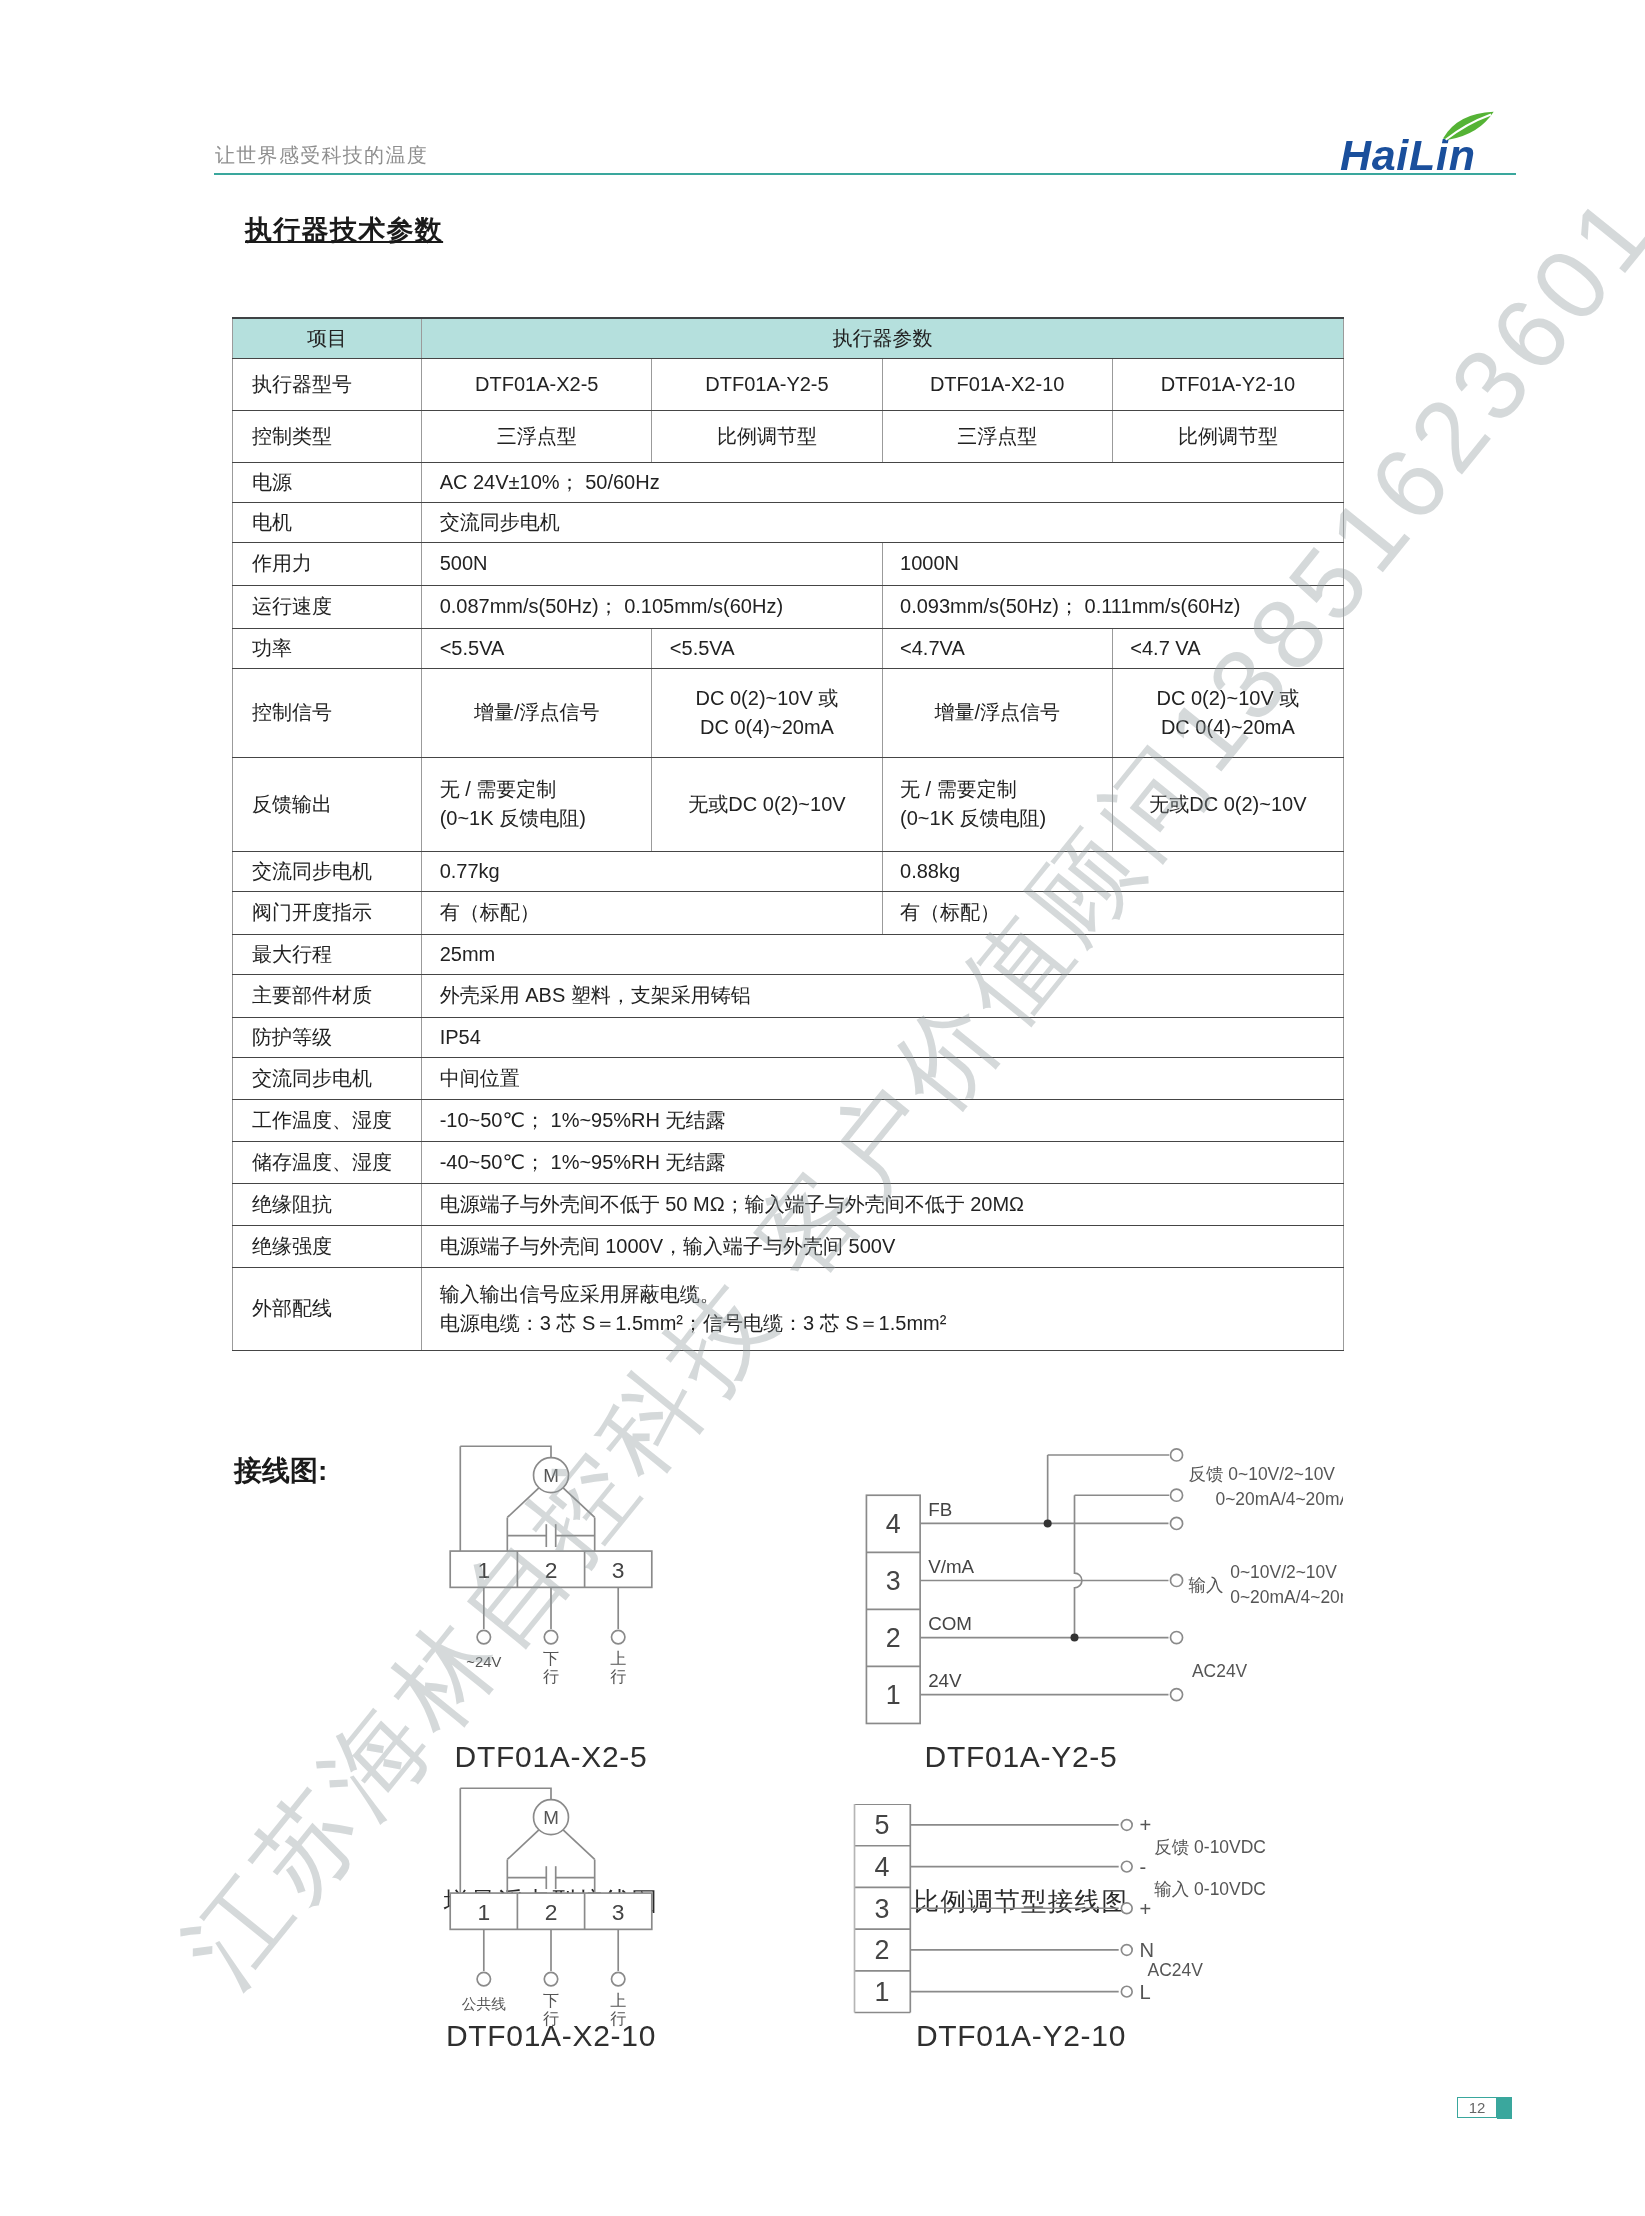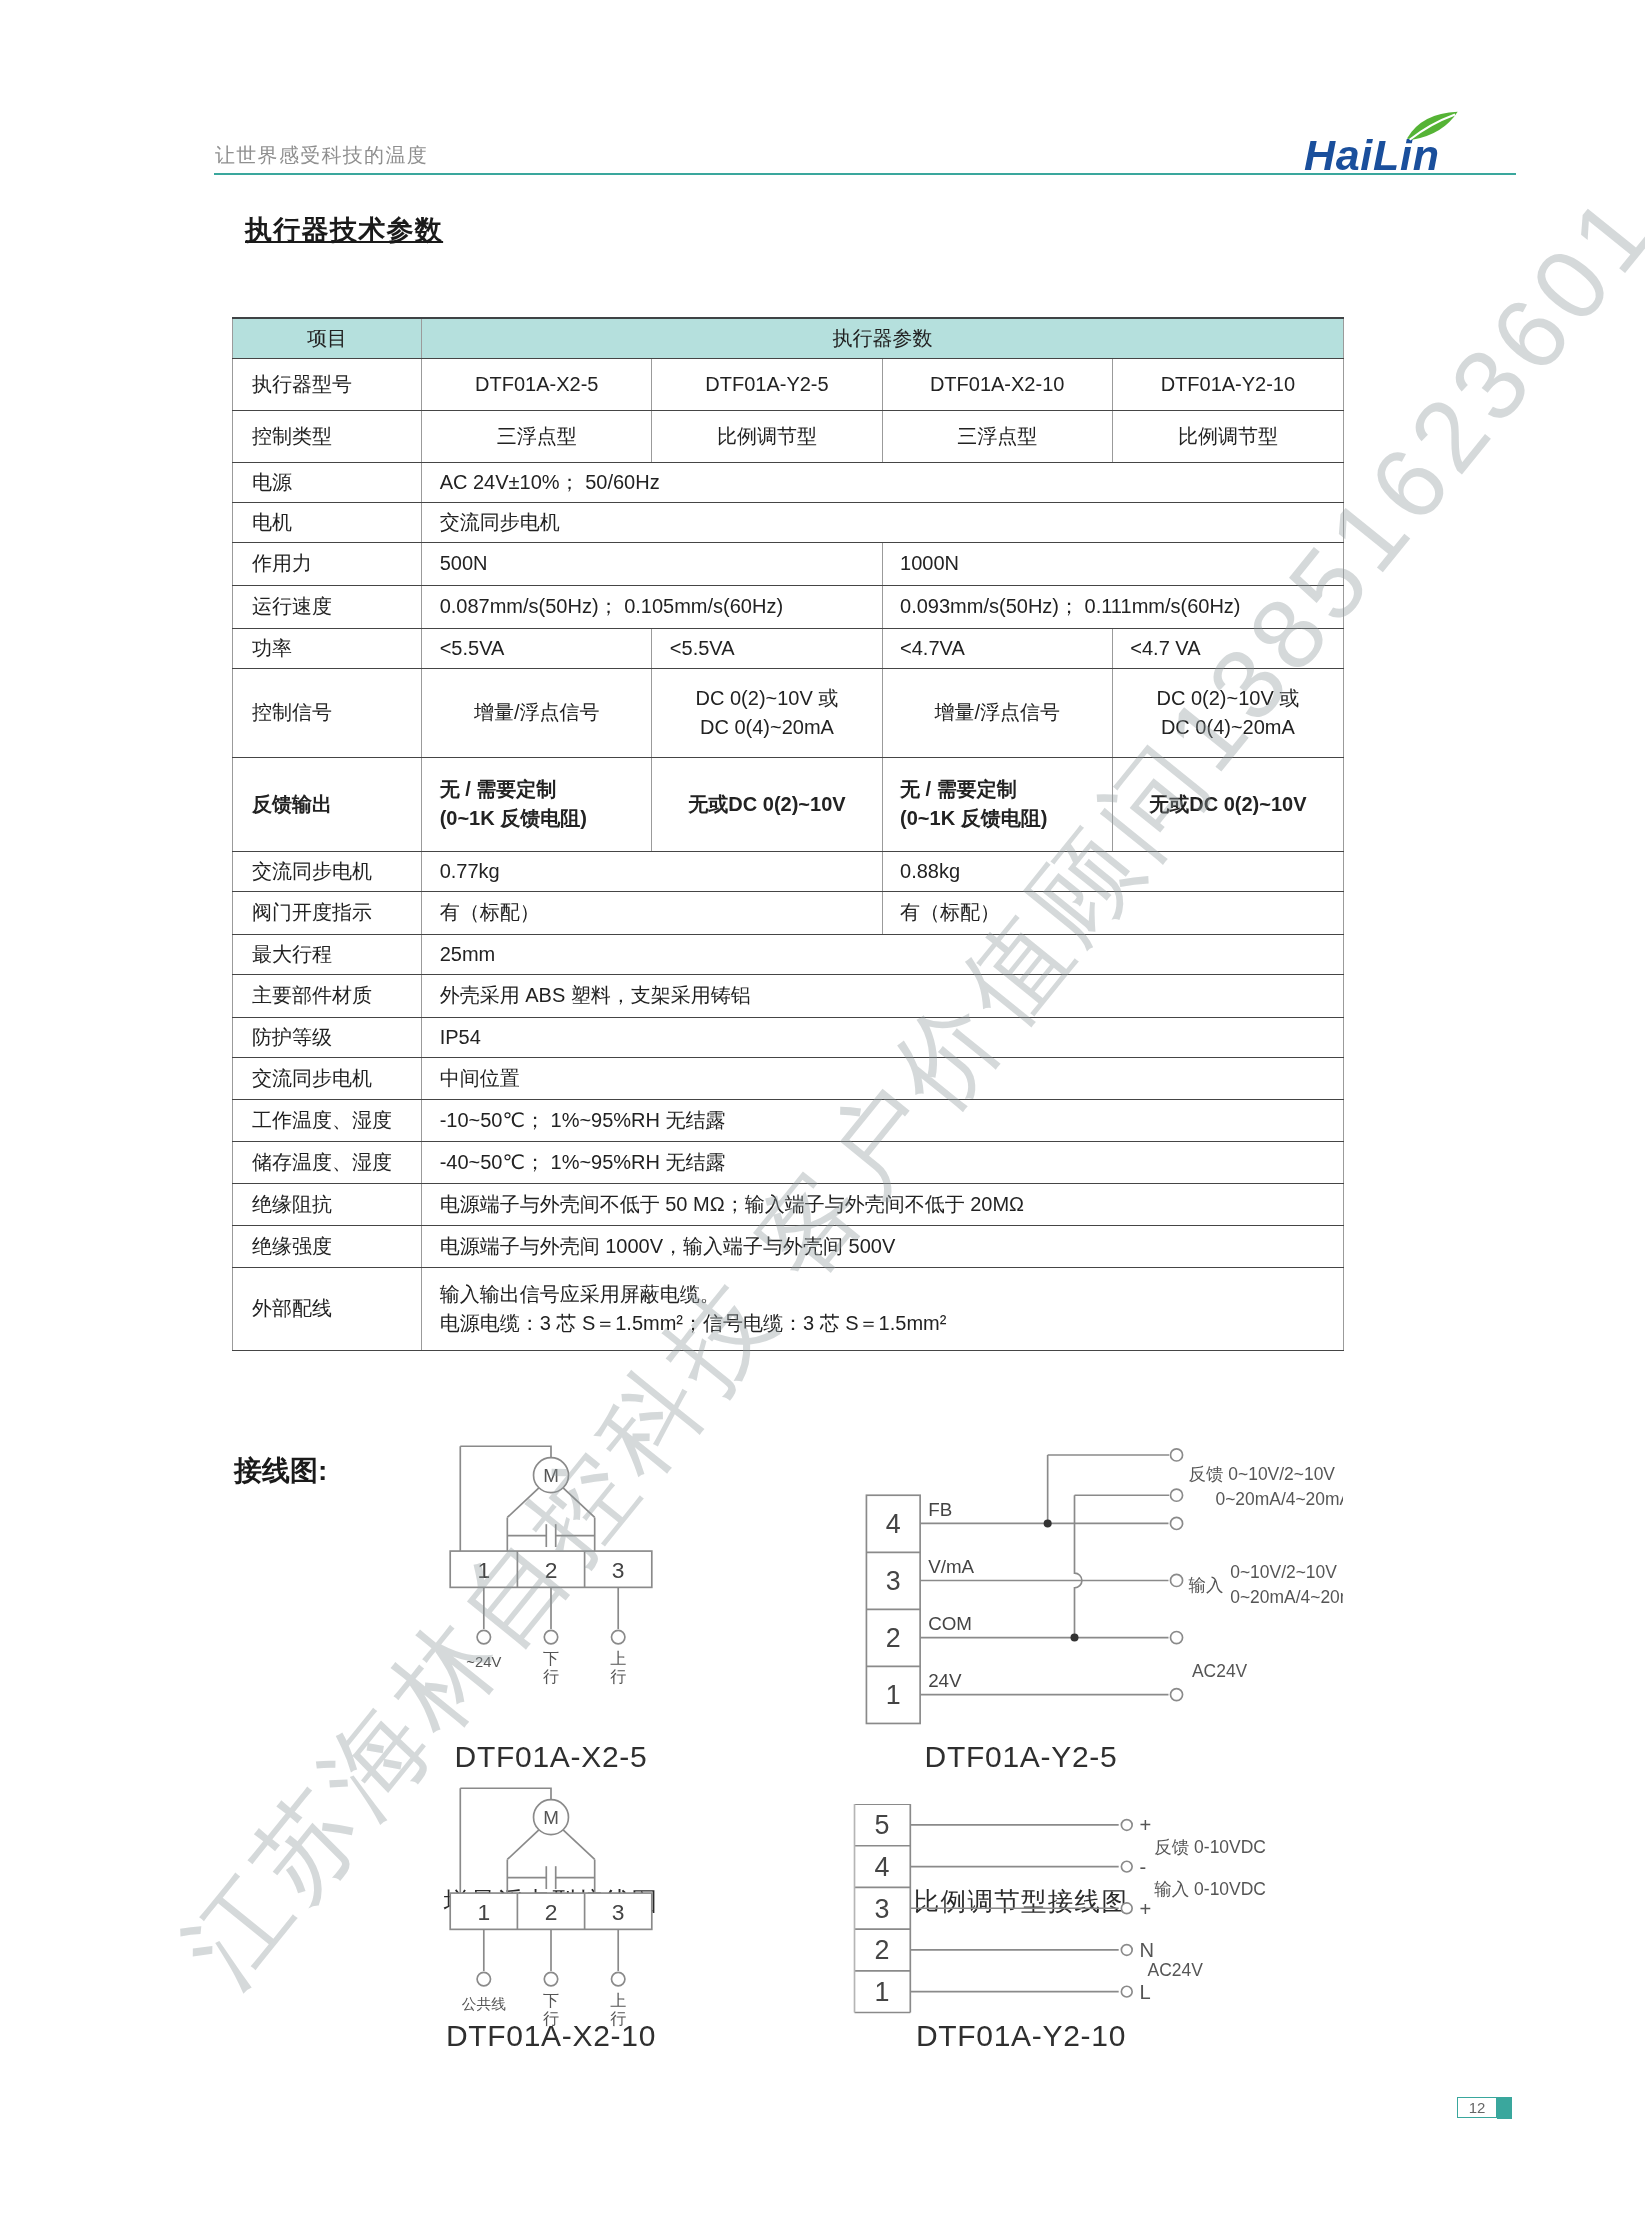--- a/index.html
+++ b/index.html
@@ -1,21 +1,21 @@
 <!DOCTYPE html>
 <html style="font-size:10.7px"><head>
 <meta charset="utf-8">
 <style>
   html,body{margin:0;padding:0;background:#e8e8e8;}
   .page{position:relative;width:1645px;height:2216px;background:#ffffff;overflow:hidden;
         font-family:"Liberation Sans","DejaVu Sans",sans-serif;color:#222;}
   
   .slogan{position:absolute;left:215px;top:142px;font-size:20px;color:#8f8f8f;letter-spacing:1.3px;}
   .rule{position:absolute;left:214px;top:173px;width:1302px;height:2px;}
-  .logo{position:absolute;left:1304px;top:118px;width:175px;height:67px;}
+  .logo{position:absolute;left:1340px;top:118px;width:175px;height:67px;}
   .logo-text{position:absolute;left:0;top:13.4px;font-size:43px;font-weight:bold;font-style:italic;letter-spacing:0.7px;}
   .leaf{position:absolute;left:99px;top:-9.4px;}
   
   .title{position:absolute;left:245px;top:212px;font-size:27px;font-weight:bold;color:#1a1a1a;letter-spacing:1.3px;text-decoration:underline;}
   
   .spec-table{position:absolute;left:232px;top:281px;width:1112px;border-collapse:collapse;table-layout:fixed;
               font-size:20px;color:#222;margin-top:36px;}
   .spec-table td{border-left:0.7px solid #9b9b9b;border-right:0.7px solid #9b9b9b;
                  border-top:1.3px solid #454545;border-bottom:1.3px solid #454545;
                  padding:4px 6.7px 4px 17.5px;vertical-align:middle;line-height:1.45;}
@@ -165,21 +165,21 @@
             <div>DC 0(4)~20mA</div>
           </td>
           <td colspan="1" class="ctr">
             <div>增量/浮点信号</div>
           </td>
           <td colspan="1" class="ctr">
             <div>DC 0(2)~10V 或</div>
             <div>DC 0(4)~20mA</div>
           </td>
         </tr>
-        <tr style="height: 94px; font-weight: bold;">
+        <tr style="height: 94px;">
           <td class="lbl">反馈输出</td>
           <td colspan="1">
             <div>无 / 需要定制</div>
             <div>(0~1K 反馈电阻)</div>
           </td>
           <td colspan="1" class="ctr">
             <div>无或DC 0(2)~10V</div>
           </td>
           <td colspan="1">
             <div>无 / 需要定制</div>

